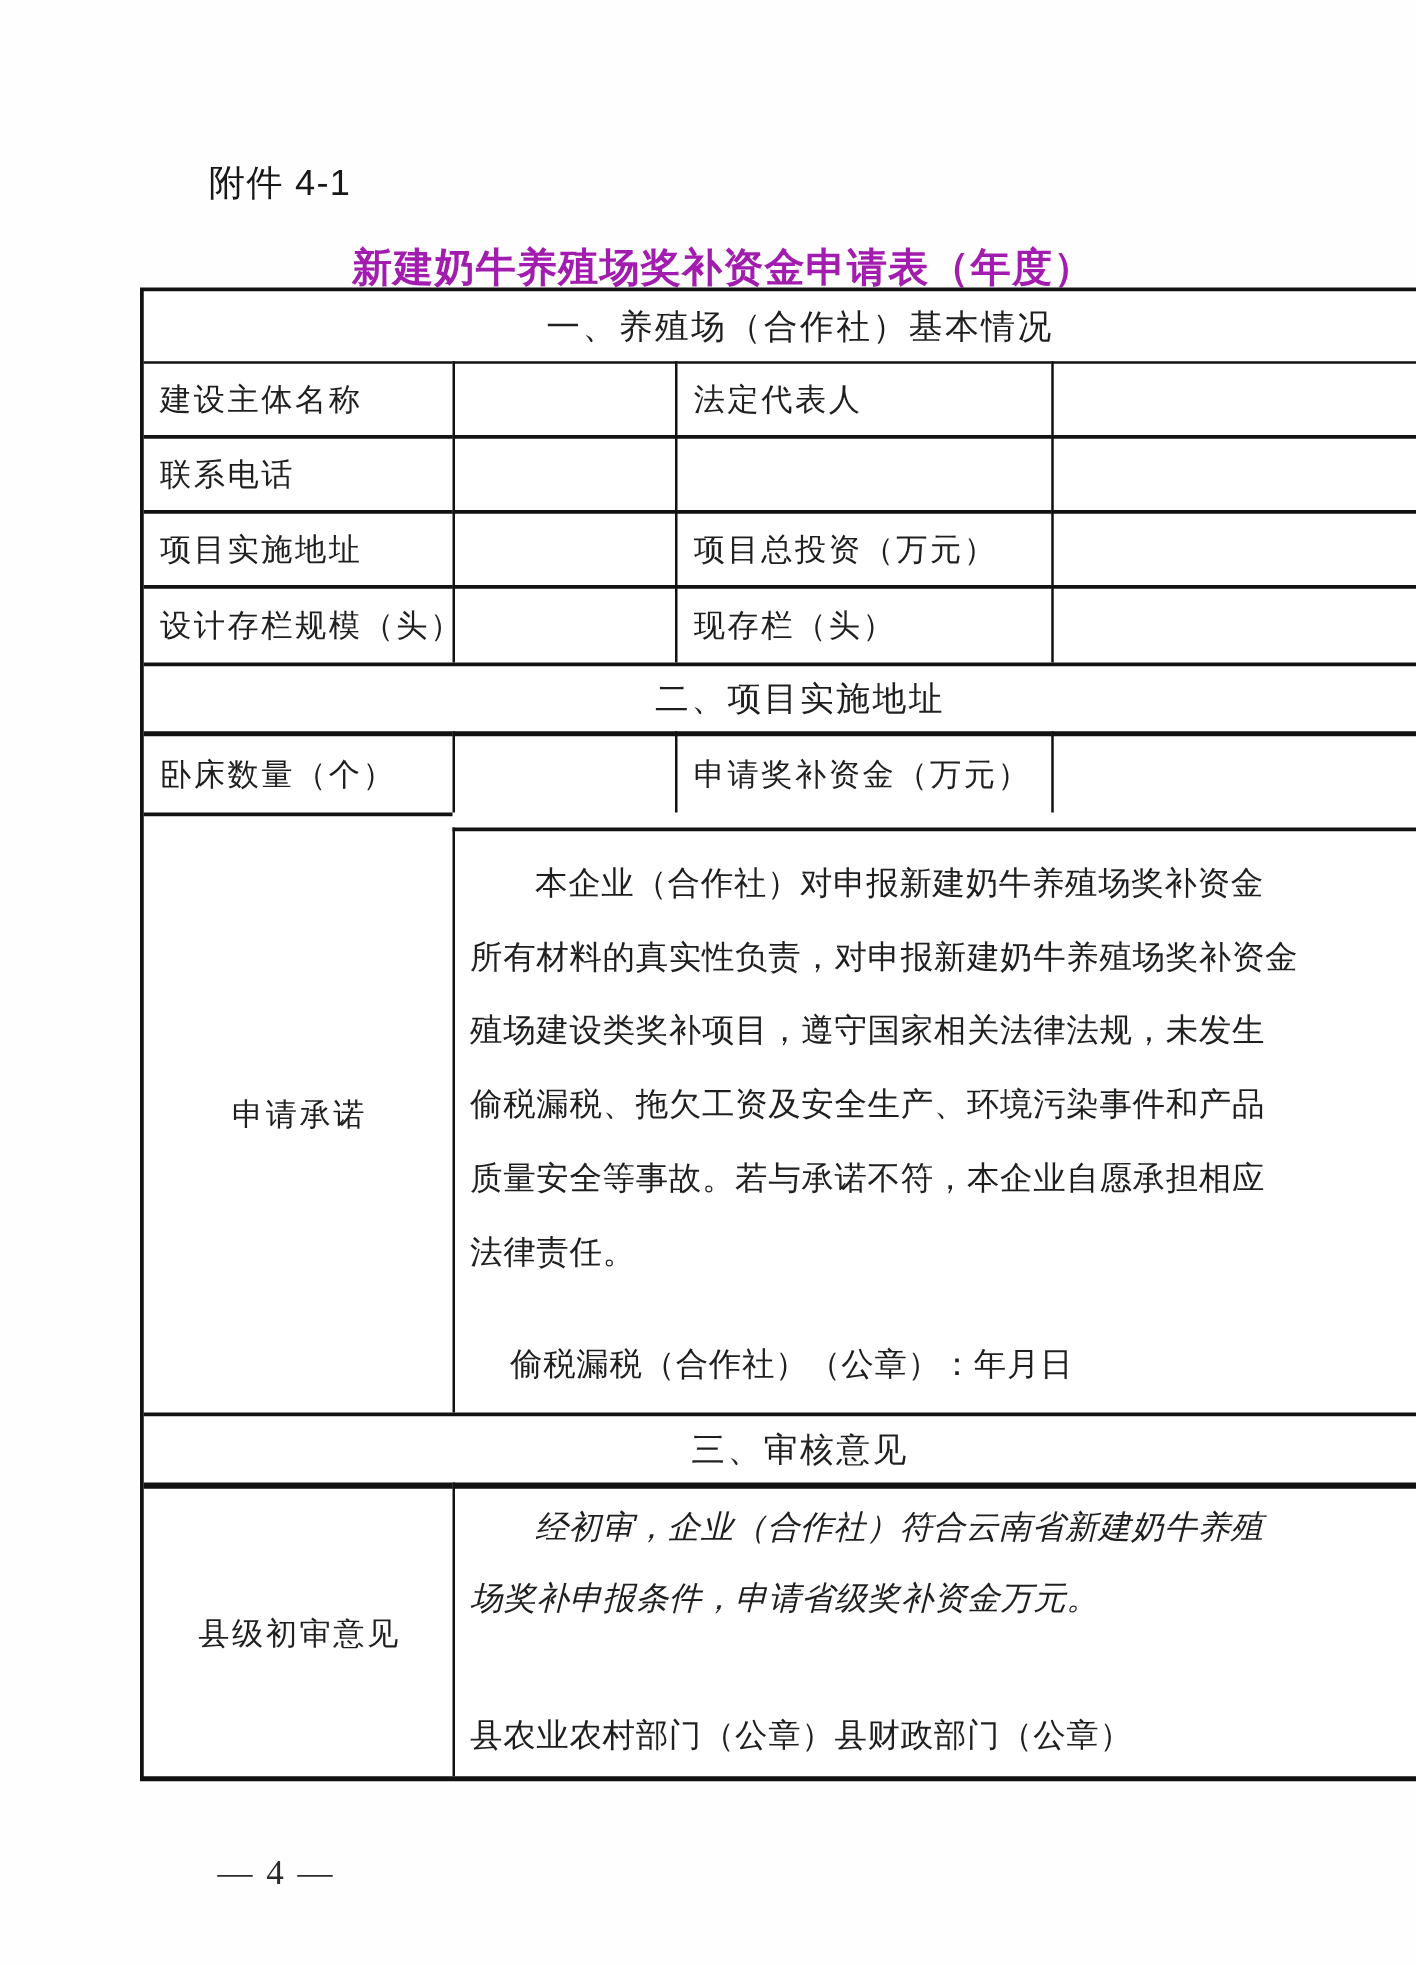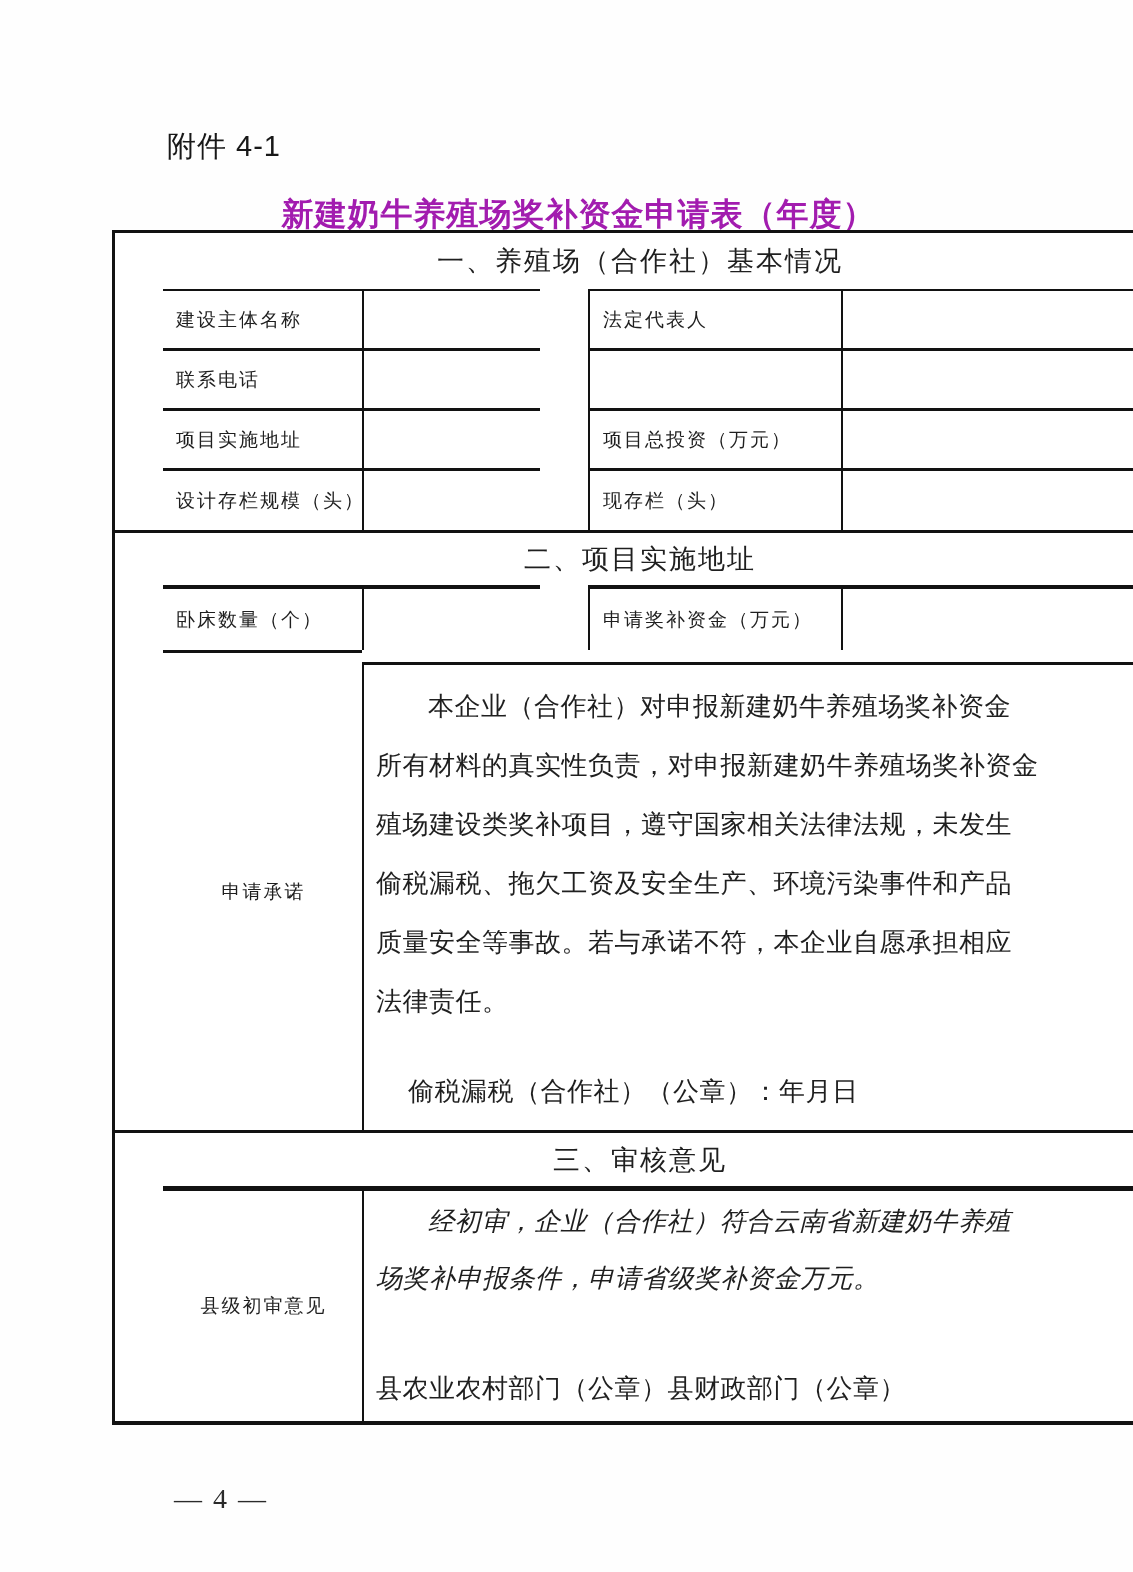--- a/index.html
+++ b/index.html
@@ -31,23 +31,22 @@
     background:#fff;
   }
   .cell{box-sizing:border-box;min-width:0;}
   .sec{
     grid-column:1/-1;
     display:flex;align-items:center;justify-content:center;
     font-size:27px;letter-spacing:2px;
   }
   .lbl{
     display:flex;align-items:center;
-    padding-left:13px;font-size:19px;letter-spacing:2px;
+    padding-left:13px;font-size:25px;letter-spacing:2px;
     white-space:nowrap;
-    margin-left:48px;
   }
   .lbl.center{justify-content:center;padding-left:2px;}
   .bl{border-left:2px solid #121212;}
   .bt2{border-top:2px solid #121212;}
   .bt3{border-top:3px solid #121212;}
   .bt4{border-top:4px solid #121212;}
   .bt5{border-top:5px solid #121212;}
   .content-cell{
     grid-column:2/-1;position:relative;
     padding:12px 4px 0 12px;

